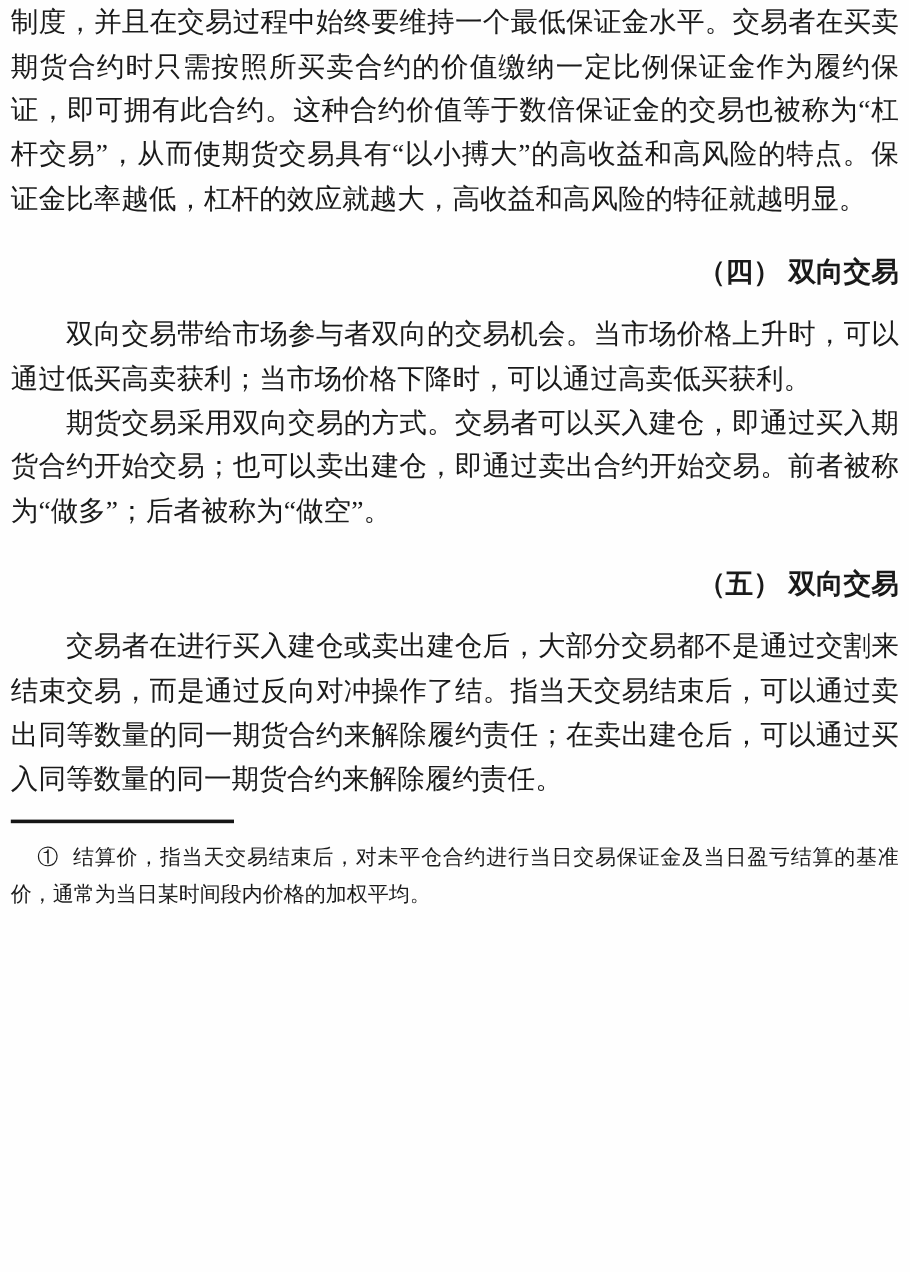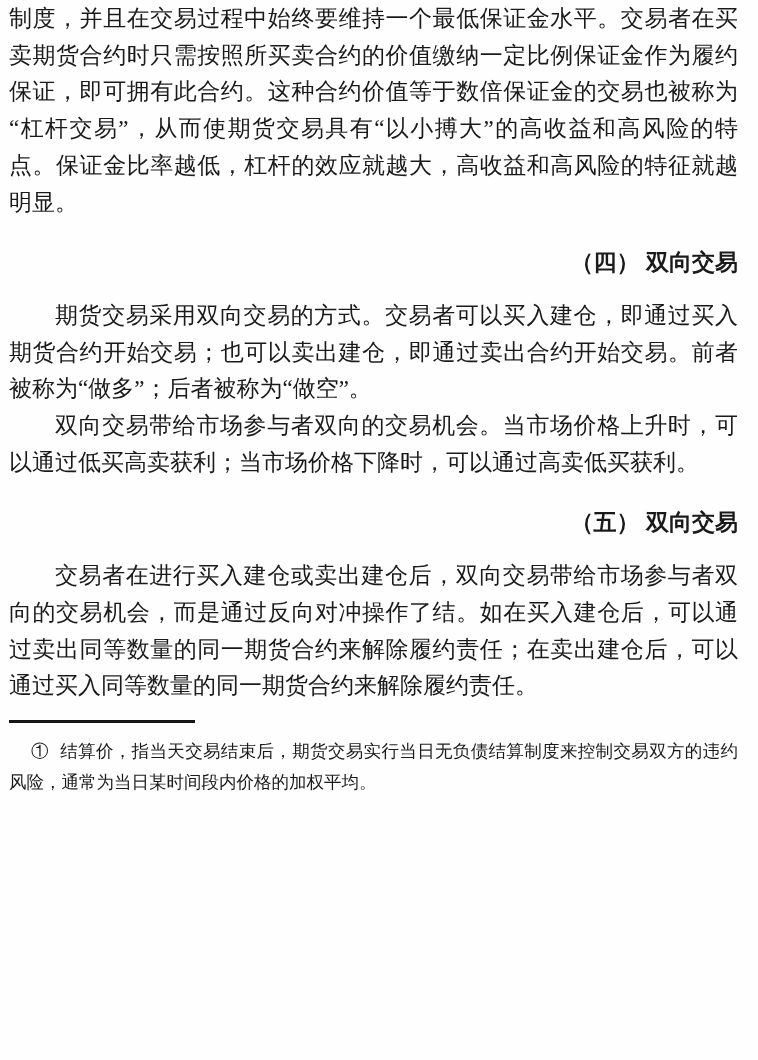--- a/index.html
+++ b/index.html
@@ -6,21 +6,21 @@
     margin: 0;
     padding: 0;
     background: #ffffff;
   }
   .page {
     width: 758px;
     height: 1060px;
     box-sizing: border-box;
     background: #fefefe;
     color: #1a1a1a;
-    padding: 1px 20px 0 9px;
+    padding: 1px 9px 0 9px;
     overflow: hidden;
     font-family: "Liberation Serif", "DejaVu Serif", serif;
   }
   .body-text {
     margin: 0;
     font-size: 23px;
     line-height: 36.7px;
     text-align: justify;
     font-weight: 500;
   }
@@ -64,30 +64,30 @@
 </style>
 </head>
 <body>
 
 <div class="page">
 
   <p class="body-text">制度，并且在交易过程中始终要维持一个最低保证金水平。交易者在买卖期货合约时只需按照所买卖合约的价值缴纳一定比例保证金作为履约保证，即可拥有此合约。这种合约价值等于数倍保证金的交易也被称为“杠杆交易”，从而使期货交易具有“以小搏大”的高收益和高风险的特点。保证金比率越低，杠杆的效应就越大，高收益和高风险的特征就越明显。</p>
 
   <h3 class="section-heading">（四） 双向交易</h3>
 
+  <p class="body-text indent">双向交易带给市场参与者双向的交易机会。当市场价格上升时，可以通过低买高卖获利；当市场价格下降时，可以通过高卖低买获利。</p>
+
   <p class="body-text indent">期货交易采用双向交易的方式。交易者可以买入建仓，即通过买入期货合约开始交易；也可以卖出建仓，即通过卖出合约开始交易。前者被称为“做多”；后者被称为“做空”。</p>
-
-  <p class="body-text indent">双向交易带给市场参与者双向的交易机会。当市场价格上升时，可以通过低买高卖获利；当市场价格下降时，可以通过高卖低买获利。</p>
 
   <h3 class="section-heading">（五） 双向交易</h3>
 
-  <p class="body-text indent">交易者在进行买入建仓或卖出建仓后，双向交易带给市场参与者双向的交易机会，而是通过反向对冲操作了结。如在买入建仓后，可以通过卖出同等数量的同一期货合约来解除履约责任；在卖出建仓后，可以通过买入同等数量的同一期货合约来解除履约责任。</p>
+  <p class="body-text indent">交易者在进行买入建仓或卖出建仓后，大部分交易都不是通过交割来结束交易，而是通过反向对冲操作了结。指当天交易结束后，可以通过卖出同等数量的同一期货合约来解除履约责任；在卖出建仓后，可以通过买入同等数量的同一期货合约来解除履约责任。</p>
 
 
 
   <div class="footnote-area">
     <div class="footnote-rule"></div>
     <p class="footnote-text">
-      <span>①</span><span class="fn-gap"></span><span>结算价，指当天交易结束后，期货交易实行当日无负债结算制度来控制交易双方的违约风险，通常为当日某时间段内价格的加权平均。</span>
+      <span>①</span><span class="fn-gap"></span><span>结算价，指当天交易结束后，对未平仓合约进行当日交易保证金及当日盈亏结算的基准价，通常为当日某时间段内价格的加权平均。</span>
     </p>
   </div>
 
 </div>
 
 </body></html>

